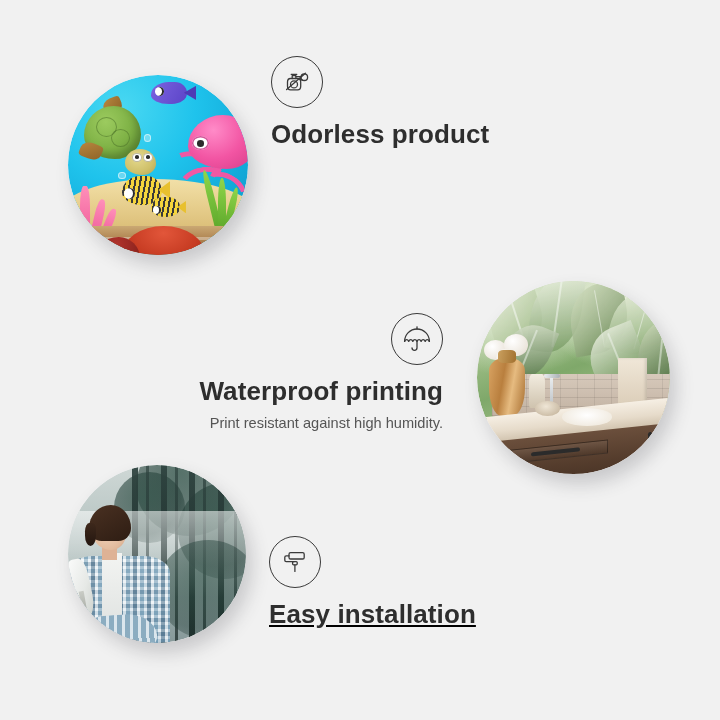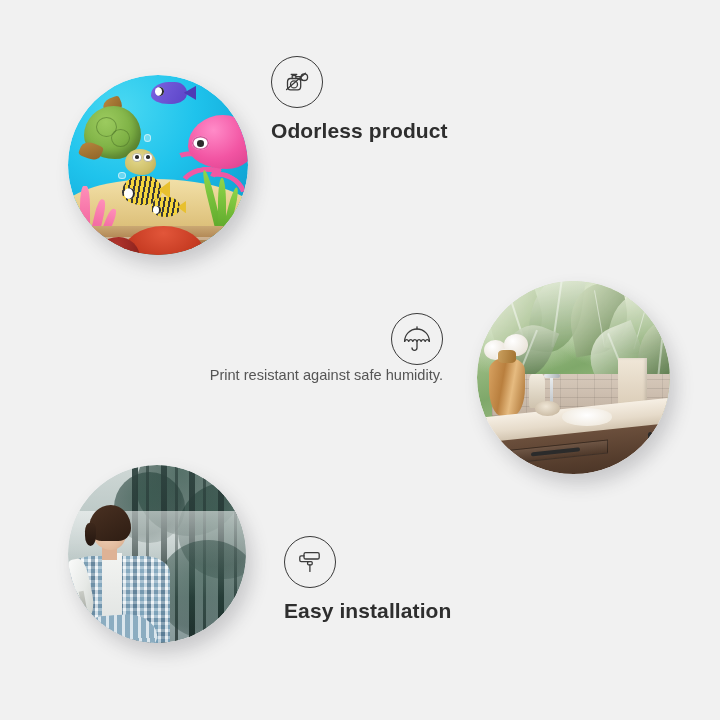--- a/index.html
+++ b/index.html
@@ -379,37 +379,37 @@
   
   .feature { position: absolute; }
   .icon-circle {
     width: 52px; height: 52px;
     border-radius: 50%;
     border: 1.6px solid #3a3a3a;
     display: flex; align-items: center; justify-content: center;
     box-sizing: border-box;
   }
   .feat-title {
-    font-size: 21px;
+    font-size: 26px;
     font-weight: bold;
     color: #2e2e2e;
     margin: 11px 0 6px 0;
     letter-spacing: 0.1px;
     white-space: nowrap;
   }
   .feat-desc {
     font-size: 14.6px;
     line-height: 1.42;
     color: #555555;
   }
 
   #feat-odorless { left: 271px; top: 56px; width: 340px; text-align: left; }
   #feat-waterproof { left: 143px; top: 313px; width: 300px; text-align: right; }
   #feat-waterproof .icon-circle { margin-left: auto; }
-  #feat-install { left: 284px; top: 536px; width: 300px; text-align: left; }
+  #feat-install { left: 269px; top: 536px; width: 300px; text-align: left; text-decoration: underline; }
 </style>
 </head>
 <body>
 
 <div class="stage">
 
   <div class="medallion" id="med-sea">
     <div class="photo">
       <div class="sea-water"></div>
 
@@ -527,21 +527,22 @@
     <div class="icon-circle">
       <svg width="34" height="34" viewBox="0 0 34 34" aria-hidden="true">
         <g fill="none" stroke="#3a3a3a" stroke-width="1.3" stroke-linecap="round" stroke-linejoin="round">
           <path d="M4.6 19.4c0-6.9 5.5-12.4 12.4-12.4s12.4 5.5 12.4 12.4"></path>
           <path d="M4.6 19.4c1.0-2.4 3.1-2.4 4.1 0 1.0-2.4 3.1-2.4 4.1 0 1.0-2.4 3.1-2.4 4.2 0 1.0-2.4 3.1-2.4 4.1 0 1.0-2.4 3.1-2.4 4.1 0 1.0-2.4 3.1-2.4 4.1 0"></path>
           <path d="M17 7.0V4.8"></path>
           <path d="M17 19.4v6.4c0 1.4-1.1 2.5-2.5 2.5s-2.5-1.1-2.5-2.5"></path>
         </g>
       </svg>
     </div>
-    <div class="feat-desc">Print resistant against safe humidity.</div>
+    <div class="feat-title">Waterproof printing</div>
+    <div class="feat-desc">Print resistant against high humidity.</div>
   </div>
 
   <div class="medallion" id="med-forest">
     <div class="photo">
       <div class="forest-bg"></div>
       <div class="canopy" style="left:38%;top:-16%;width:60%;height:56%;"></div>
       <div class="canopy" style="left:62%;top:10%;width:52%;height:54%;"></div>
       <div class="canopy" style="left:26%;top:4%;width:40%;height:40%;"></div>
       <div class="trunk" style="left:36%;"></div>
       <div class="trunk" style="left:52%;"></div>

